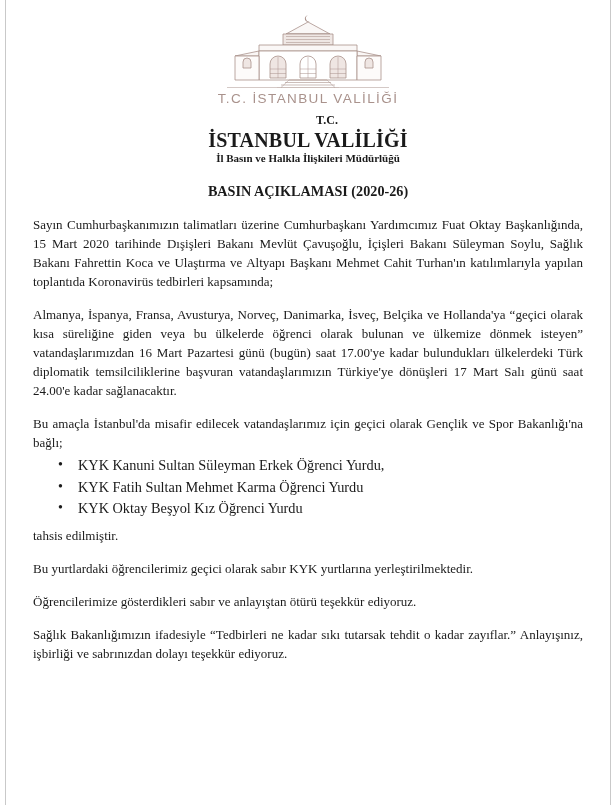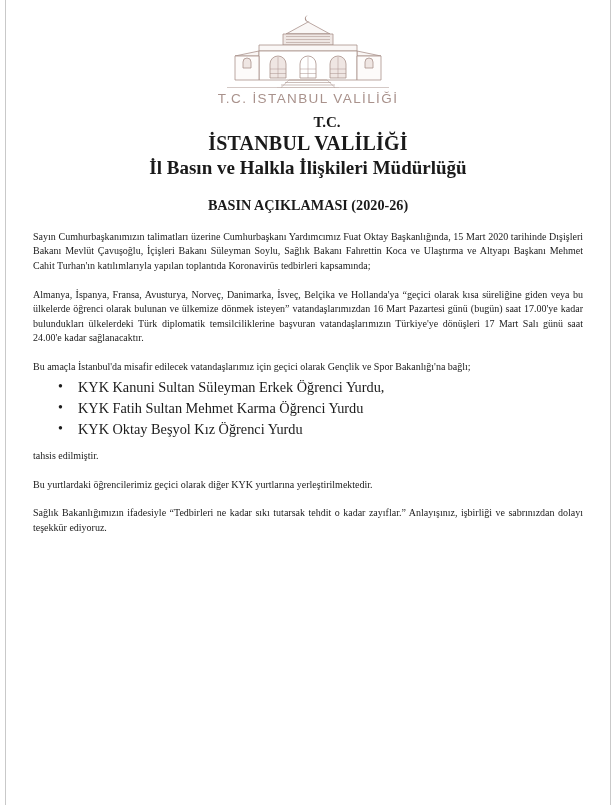--- a/index.html
+++ b/index.html
@@ -56,23 +56,23 @@
     color: #a9928c;
   }
 
   
   .letterhead {
     text-align: center;
     margin-top: 7px;
     font-weight: bold;
     line-height: 1.22;
   }
-  .letterhead .lh-tc   { font-size: 15px; padding-left: 38px; }
+  .letterhead .lh-tc   { font-size: 12px; padding-left: 38px; }
   .letterhead .lh-org  { font-size: 20px; letter-spacing: 0.2px; }
-  .letterhead .lh-dept { font-size: 19px; }
+  .letterhead .lh-dept { font-size: 11px; }
 
   
   .doc-title {
     text-align: center;
     font-weight: bold;
     font-size: 14.6px;
     line-height: 1.42;
     margin: 17px 30px 0 30px;
     letter-spacing: 0.1px;
   }
@@ -85,21 +85,21 @@
     margin-top: 18px;
   }
 
   
   .body-copy {
     margin: 0 33px;
     padding-top: 16px;
   }
   .para {
     text-align: justify;
-    font-size: 10px;
+    font-size: 13px;
     line-height: 1.46;
     margin: 0 0 14px 0;
   }
   .para.tight { margin-bottom: 2px; }
 
   ul.yurt-list {
     list-style: none;
     margin: 0 0 0 0;
     padding: 0;
   }
@@ -190,19 +190,20 @@
     <p class="para tight">Bu amaçla İstanbul'da misafir edilecek vatandaşlarımız için geçici olarak Gençlik ve Spor Bakanlığı'na bağlı;</p>
 
     <ul class="yurt-list">
       <li>KYK Kanuni Sultan Süleyman Erkek Öğrenci Yurdu,</li>
       <li>KYK Fatih Sultan Mehmet Karma Öğrenci Yurdu</li>
       <li>KYK Oktay Beşyol Kız Öğrenci Yurdu</li>
     </ul>
 
     <p class="para after-list">tahsis edilmiştir.</p>
 
-    <p class="para">Bu yurtlardaki öğrencilerimiz geçici olarak diğer KYK yurtlarına yerleştirilmektedir.</p>
-
+    <p class="para">Bu yurtlardaki öğrencilerimiz geçici olarak sabır KYK yurtlarına yerleştirilmektedir.</p>
+
+    <p class="para">Öğrencilerimize gösterdikleri sabır ve anlayıştan ötürü teşekkür ediyoruz.</p>
 
     <p class="para">Sağlık Bakanlığımızın ifadesiyle “Tedbirleri ne kadar sıkı tutarsak tehdit o kadar zayıflar.” Anlayışınız, işbirliği ve sabrınızdan dolayı teşekkür ediyoruz.</p>
 
   </div>
 </div>
 
 </body></html>

